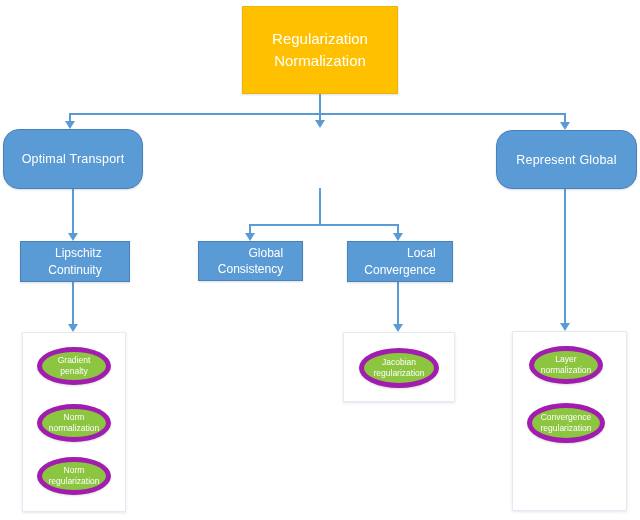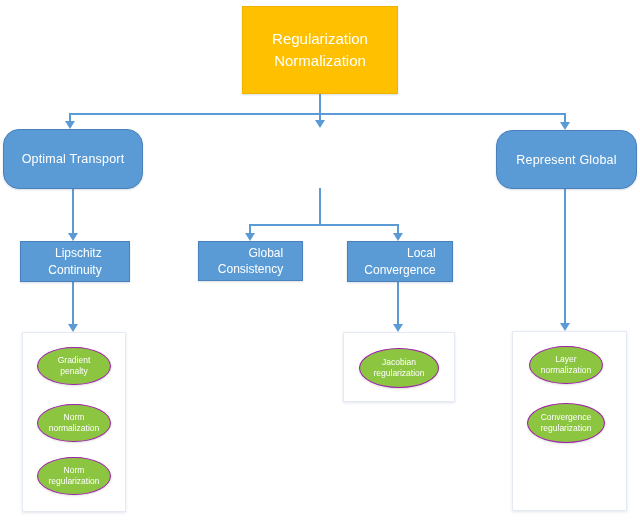--- a/index.html
+++ b/index.html
@@ -15,21 +15,21 @@
   .blue{background:var(--blue,#5B9BD5);border:1px solid #4a81ba;}
   .orange{background:var(--orange,#FFC000);border:1px solid #efb400;font-size:15px;line-height:1.5;white-space:pre-line;}
   .l1{font-size:12.5px;letter-spacing:.2px;border-radius:16px;}
   .l2{font-size:12px;line-height:1.35;white-space:pre-line;text-align:right;}
   .container-box{
     position:absolute;background:#ffffff;border:1px solid #e5eaf2;box-sizing:border-box;
     box-shadow:0 1px 3px rgba(150,165,190,.28);border-radius:1px;
   }
   .ellipse{
     position:absolute;border-radius:50%;background:var(--green,#8CC540);
-    border:1px solid #a21caf;display:flex;align-items:center;justify-content:center;
+    border:5px solid #a21caf;display:flex;align-items:center;justify-content:center;
     text-align:center;color:#ffffff;font-size:8.5px;line-height:1.35;white-space:pre-line;
     box-sizing:border-box;box-shadow:0 1px 2px rgba(100,130,90,.25);
   }
   .vline{position:absolute;width:2px;background:var(--connector,#5B9BD5);}
   .hline{position:absolute;height:2px;background:var(--connector,#5B9BD5);}
   .arrow{
     position:absolute;width:0;height:0;
     border-left:5px solid transparent;border-right:5px solid transparent;
     border-top:8px solid var(--connector,#5B9BD5);
   }

